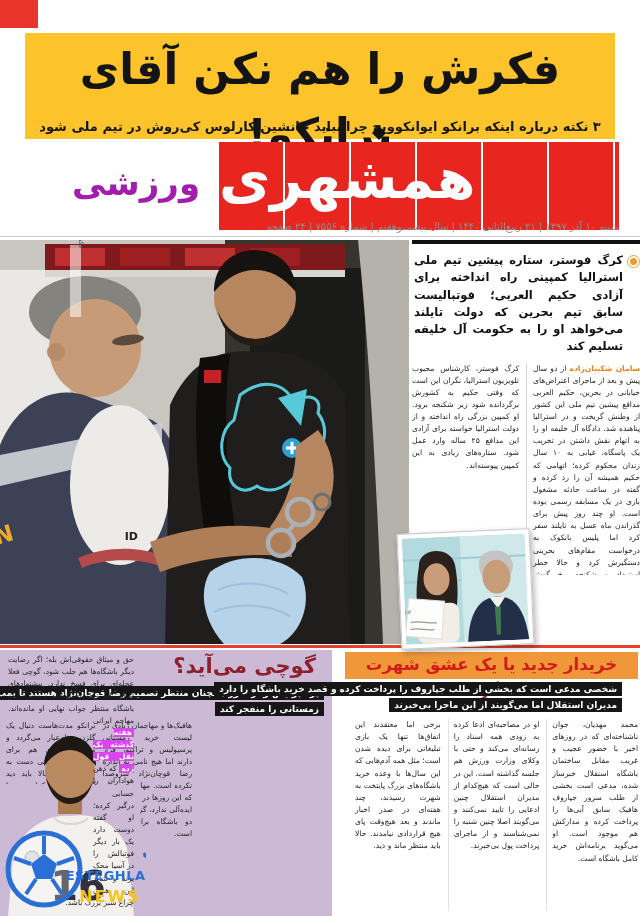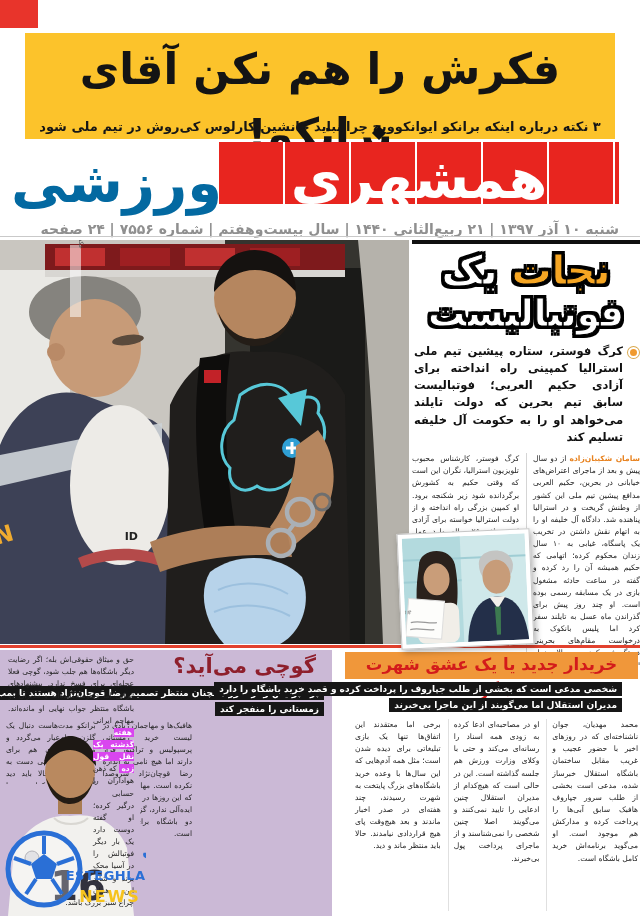--- a/index.html
+++ b/index.html
@@ -10,28 +10,28 @@
   .corner-red{position:absolute;left:0;top:0;width:38px;height:28px;background:#e8342b;}
 
   .banner{position:absolute;left:25px;top:33px;width:590px;height:106px;background:#fcc32b;}
   .banner-headline{position:absolute;top:4px;left:0;width:100%;text-align:center;
       font-size:43px;font-weight:bold;color:#141414;letter-spacing:-1px;line-height:1.5;}
   .banner-sub{position:absolute;bottom:5px;left:0;width:100%;text-align:center;
       font-size:13px;font-weight:bold;color:#161616;}
   .ornament{position:absolute;left:374px;top:128px;width:10px;height:10px;background:#111;
       transform:rotate(45deg);}
 
-  .masthead-red{position:absolute;left:219px;top:142px;width:400px;height:62px;
+  .masthead-red{position:absolute;left:219px;top:142px;width:400px;height:88px;
       background-color:#e8251f;
       background-image:repeating-linear-gradient(90deg,rgba(0,0,0,0) 0 64px,#ffffff 64px 66px);
-      text-align:center;}
+      text-align:left;}
   .masthead-red span{font-size:56px;font-weight:bold;color:#ffffff;line-height:74px;letter-spacing:2px;}
   .masthead-gray{position:absolute;left:50px;top:150px;width:172px;height:70px;text-align:center;
-      font-size:56px;font-weight:bold;color:#0369a1;line-height:66px;}
-  .dateline{position:absolute;right:21px;top:221px;font-size:14px;color:#8f8f8f;direction:rtl;font-weight:bold;}
+      font-size:34px;font-weight:bold;color:#a21caf;line-height:66px;}
+  .dateline{position:absolute;right:21px;top:221px;font-size:10px;color:#8f8f8f;direction:rtl;}
   .rule-top{position:absolute;left:0;top:236px;width:640px;height:1px;background:#c9c9c9;}
 
   .photo-wrap{position:absolute;left:0;top:240px;width:409px;height:404px;}
   .red-rule{position:absolute;left:0;top:645px;width:640px;height:3px;background:#e2412e;}
 
   .right-col{position:absolute;left:412px;top:240px;width:228px;height:404px;}
   .rc-topbar{width:100%;height:4px;background:#101010;}
   .big-headline{margin-top:2px;text-align:center;font-weight:bold;color:#fff;
       -webkit-text-stroke:1px #000;
       text-shadow:-3px -3px 0 #000,3px -3px 0 #000,-3px 3px 0 #000,3px 3px 0 #000,
@@ -146,27 +146,20 @@
         <path d="M218,350 C240,340 268,342 288,354 M214,372 C238,362 268,364 290,376" stroke="#9cc0de" stroke-width="2" fill="none"></path>
       </g>
 
       <rect x="70" y="5" width="11" height="72" fill="#ffffff" opacity="0.55"></rect>
       <text transform="translate(79,9) rotate(90)" font-size="6.5" fill="#555" font-family="DejaVu Sans, sans-serif">عکس: AFP</text>
     </svg>
   </div>
 
   <div class="right-col">
     <div class="rc-topbar"></div>
-    <div class="big-headline">
-      <div class="bh-line1">
-        <span class="orange-word">نجات</span>
-        <span>یک</span>
-      </div>
-      <div class="bh-line2">فوتبالیست</div>
-    </div>
     <div class="lead">
       <span class="lead-bullet"></span>
       <span>کرگ فوستر، ستاره پیشین تیم ملی استرالیا کمپینی راه انداخته برای آزادی حکیم العربی؛ فوتبالیست سابق تیم بحرین که دولت تایلند می‌خواهد او را به حکومت آل خلیفه تسلیم کند</span>
     </div>
     <div class="article">
       <div class="acol acol-right">
         <span class="byline">سامان شکیبان‌زاده</span>
         <span>از دو سال پیش و بعد از ماجرای اعتراض‌های خیابانی در بحرین، حکیم العربی مدافع پیشین تیم ملی این کشور از وطنش گریخت و در استرالیا پناهنده شد. دادگاه آل خلیفه او را به اتهام نقش داشتن در تخریب یک پاسگاه، غیابی به ۱۰ سال زندان محکوم کرده؛ اتهامی که حکیم همیشه آن را رد کرده و گفته در ساعت حادثه مشغول بازی در یک مسابقه رسمی بوده است. او چند روز پیش برای گذراندن ماه عسل به تایلند سفر کرد اما پلیس بانکوک به درخواست مقام‌های بحرینی دستگیرش کرد و حالا خطر استرداد و شکنجه بیخ گوش اوست. فیفا و اتحادیه جهانی بازیکنان هم با ارسال نامه‌ای رسمی خواستار آزادی فوری او شده‌اند.</span>
       </div>
       <div class="acol">کرگ فوستر، کارشناس محبوب تلویزیون استرالیا، نگران این است که وقتی حکیم به کشورش برگردانده شود زیر شکنجه برود. او کمپین بزرگی راه انداخته و از دولت استرالیا خواسته برای آزادی این مدافع ۲۵ ساله وارد عمل شود. ستاره‌های زیادی به این کمپین پیوسته‌اند.</div>
@@ -240,17 +233,17 @@
     <text x="106" y="78" font-size="16" font-weight="bold" fill="#f6c31d" text-anchor="middle" letter-spacing="2" font-family="DejaVu Sans, sans-serif">NEWS</text>
   </svg>
 
   <div class="br-bar">خریدار جدید یا یک عشق شهرت دیگر؟</div>
   <div class="br-subs">
     <span class="blackline">شخصی مدعی است که بخشی از طلب جپاروف را پرداخت کرده و قصد خرید باشگاه را دارد</span>
     <span class="blackline">مدیران استقلال اما می‌گویند از این ماجرا بی‌خبرند</span>
   </div>
   <div class="br-cols">
     <div class="acol">محمد مهدیان، جوان ناشناخته‌ای که در روزهای اخیر با حضور عجیب و غریب مقابل ساختمان باشگاه استقلال خبرساز شده، مدعی است بخشی از طلب سرور جپاروف هافبک سابق آبی‌ها را پرداخت کرده و مدارکش هم موجود است. او می‌گوید برنامه‌اش خرید کامل باشگاه است.</div>
-    <div class="acol">او در مصاحبه‌ای ادعا کرده به زودی همه اسناد را رسانه‌ای می‌کند و حتی با وکلای وزارت ورزش هم جلسه گذاشته است. این در حالی است که هیچ‌کدام از مدیران استقلال چنین ادعایی را تایید نمی‌کنند و می‌گویند اصلا چنین شخصی را نمی‌شناسند و از ماجرای پرداخت پول بی‌خبرند.</div>
+    <div class="acol">او در مصاحبه‌ای ادعا کرده به زودی همه اسناد را رسانه‌ای می‌کند و حتی با وکلای وزارت ورزش هم جلسه گذاشته است. این در حالی است که هیچ‌کدام از مدیران استقلال چنین ادعایی را تایید نمی‌کنند و می‌گویند اصلا چنین شنبه را نمی‌شناسند و از ماجرای پرداخت پول بی‌خبرند.</div>
     <div class="acol">برخی اما معتقدند این اتفاق‌ها تنها یک بازی تبلیغاتی برای دیده شدن است؛ مثل همه آدم‌هایی که این سال‌ها با وعده خرید باشگاه‌های بزرگ پایتخت به شهرت رسیدند، چند هفته‌ای در صدر اخبار ماندند و بعد هیچ‌وقت پای هیچ قراردادی نیامدند. حالا باید منتظر ماند و دید.</div>
   </div>
 
 </div>
 
 </body></html>

